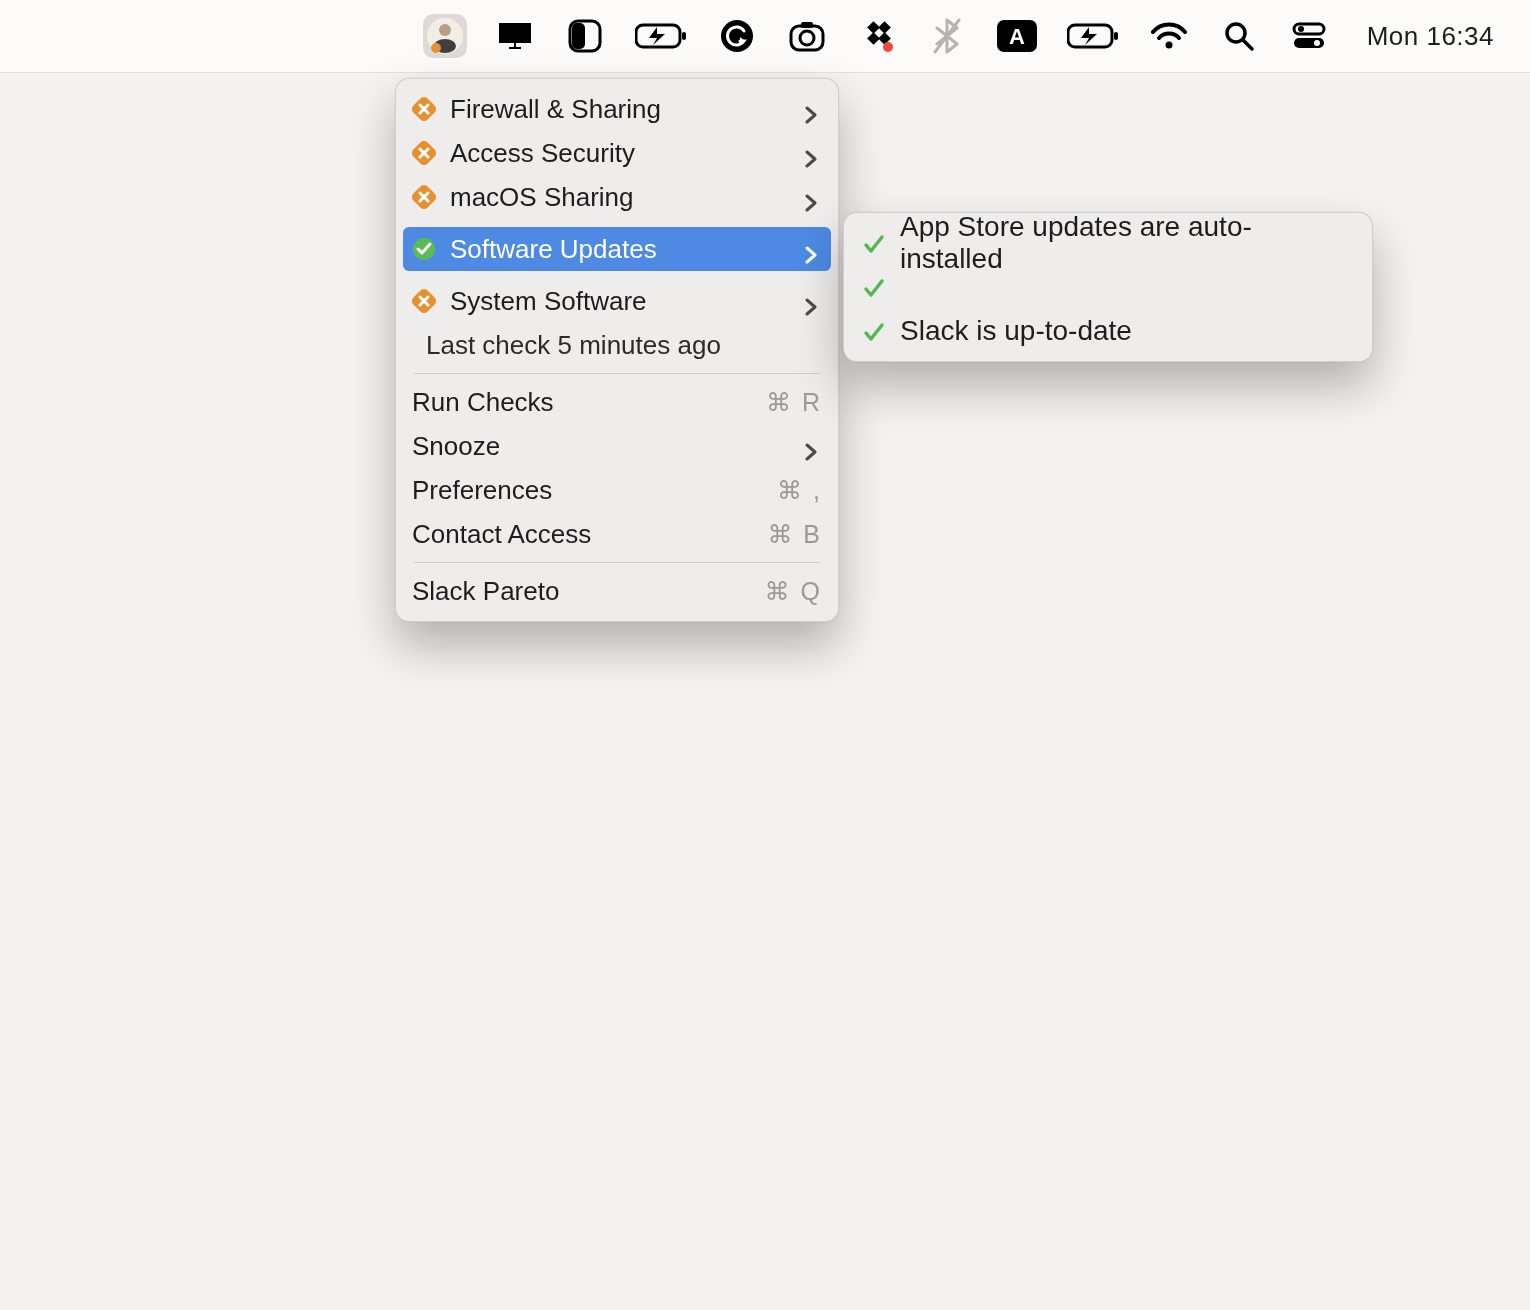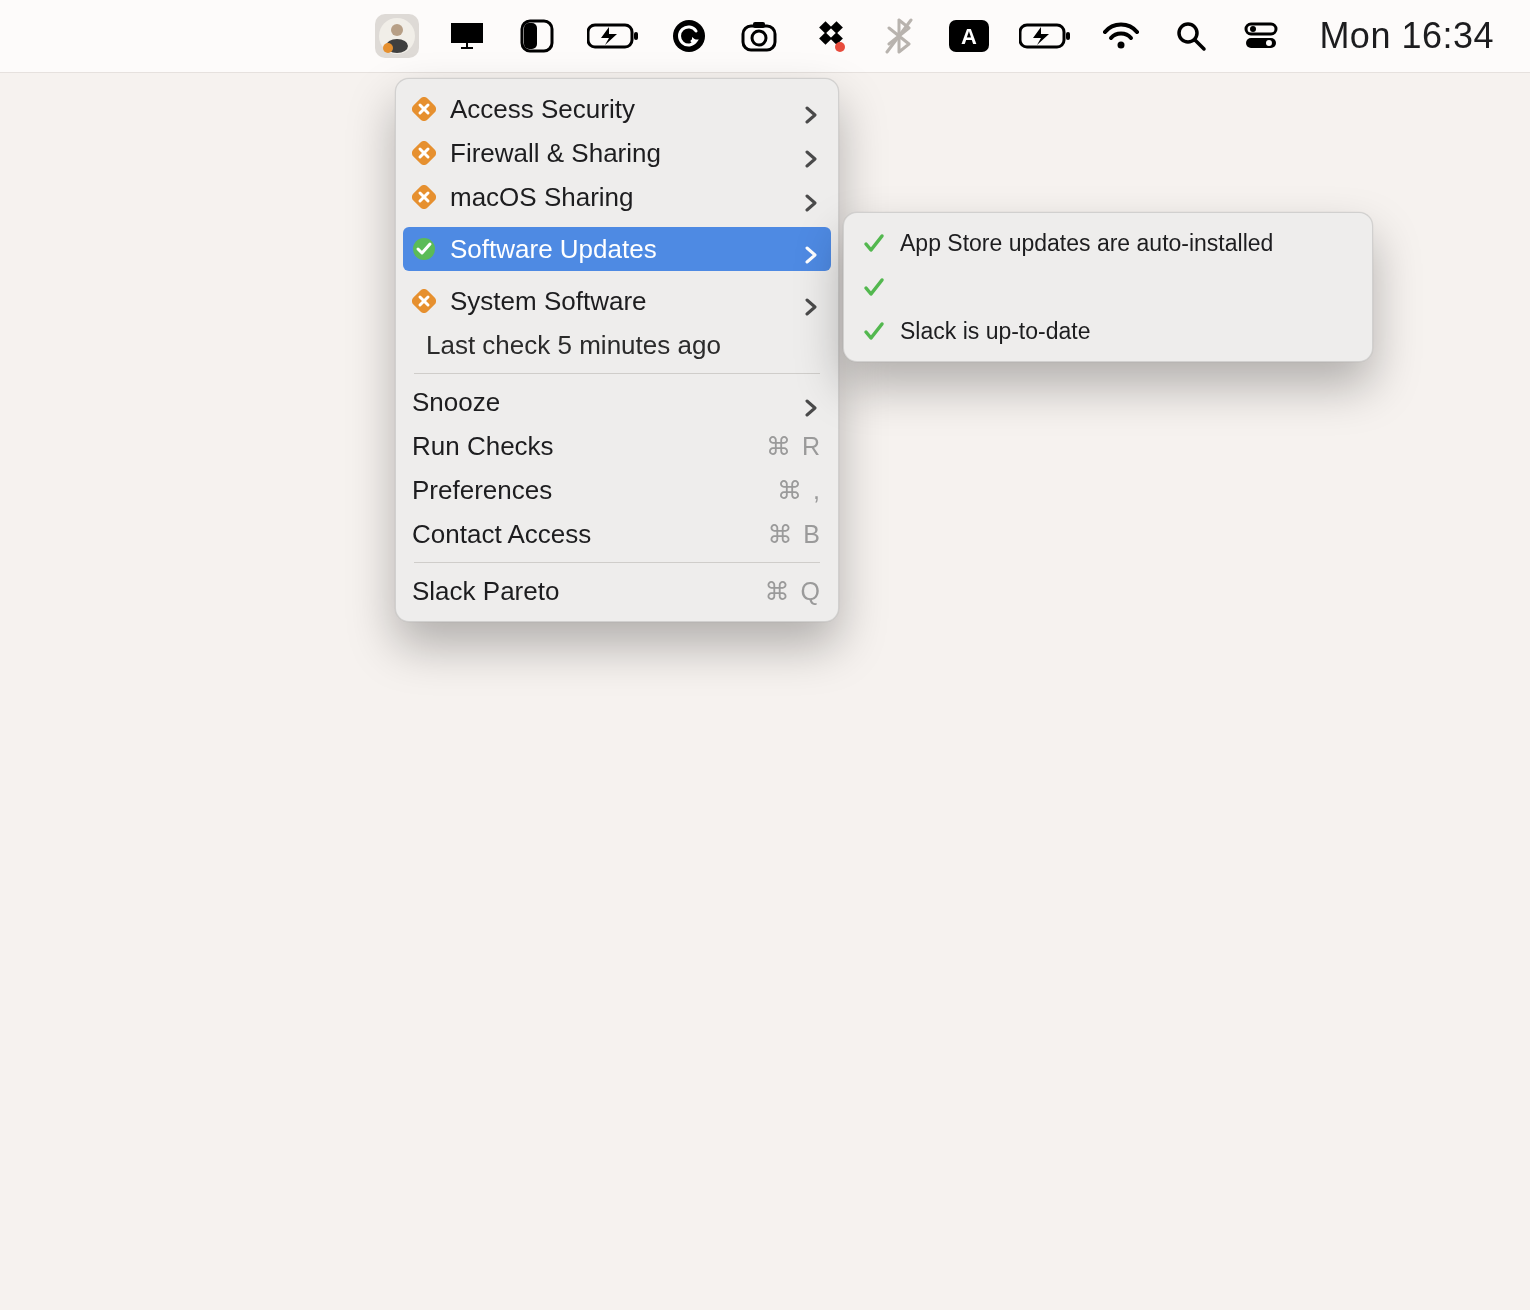--- a/index.html
+++ b/index.html
@@ -36,21 +36,21 @@
     justify-content: center;
     border-radius: 10px;
     position: relative;
   }
   .menubar .mb-item.selected {
     background: #dedad6;
   }
   .menubar .mb-item svg { display: block; }
 
   .mb-clock {
-    font-size: 36px;
+    font-size: 26px;
     letter-spacing: 0.5px;
     white-space: nowrap;
     margin-left: 10px;
   }
 
   
   .menu {
     position: absolute;
     top: 78px;
     left: 395px;
@@ -113,21 +113,21 @@
     border: 1px solid rgba(0,0,0,0.12);
     border-radius: 14px;
     box-shadow: 0 24px 48px rgba(0,0,0,0.28), 0 0 0 0.5px rgba(0,0,0,0.05);
     padding: 8px 0;
   }
   .submenu .sub-row {
     display: flex;
     align-items: center;
     height: 44px;
     padding: 0 22px 0 18px;
-    font-size: 23px;
+    font-size: 28px;
   }
   .submenu .sub-row .check {
     width: 24px;
     height: 24px;
     margin-right: 14px;
     flex-shrink: 0;
   }
 </style>
 </head>
 <body>
@@ -246,37 +246,37 @@
 <div class="menu">
 
   <div class="menu-row">
     <span class="status-badge">
       <svg width="24" height="24" viewBox="0 0 24 24">
           <rect x="2" y="2" width="20" height="20" rx="5" transform="rotate(45 12 12)" fill="#e6902f"></rect>
           <line x1="8" y1="8" x2="16" y2="16" stroke="#fff" stroke-width="3" stroke-linecap="round"></line>
           <line x1="16" y1="8" x2="8" y2="16" stroke="#fff" stroke-width="3" stroke-linecap="round"></line>
         </svg>
     </span>
-    <span class="label">Access Security</span>
+    <span class="label">Firewall &amp; Sharing</span>
     <span class="chev">
       <svg width="14" height="18" viewBox="0 0 14 18">
           <path d="M3 2 L11 9 L3 16" fill="none" stroke="#4a4a4a" stroke-width="3" stroke-linecap="round" stroke-linejoin="round"></path>
         </svg>
     </span>
   </div>
 
   <div class="menu-row">
     <span class="status-badge">
       <svg width="24" height="24" viewBox="0 0 24 24">
           <rect x="2" y="2" width="20" height="20" rx="5" transform="rotate(45 12 12)" fill="#e6902f"></rect>
           <line x1="8" y1="8" x2="16" y2="16" stroke="#fff" stroke-width="3" stroke-linecap="round"></line>
           <line x1="16" y1="8" x2="8" y2="16" stroke="#fff" stroke-width="3" stroke-linecap="round"></line>
         </svg>
     </span>
-    <span class="label">Firewall &amp; Sharing</span>
+    <span class="label">Access Security</span>
     <span class="chev">
       <svg width="14" height="18" viewBox="0 0 14 18">
           <path d="M3 2 L11 9 L3 16" fill="none" stroke="#4a4a4a" stroke-width="3" stroke-linecap="round" stroke-linejoin="round"></path>
         </svg>
     </span>
   </div>
 
   <div class="menu-row">
     <span class="status-badge">
       <svg width="24" height="24" viewBox="0 0 24 24">
@@ -324,31 +324,31 @@
     </span>
   </div>
 
   <div class="menu-row info">
     <span>Last check 5 minutes ago</span>
   </div>
 
   <div class="menu-divider"></div>
 
   <div class="menu-row">
-    <span class="label">Snooze</span>
-    <span class="chev">
-      <svg width="14" height="18" viewBox="0 0 14 18">
-          <path d="M3 2 L11 9 L3 16" fill="none" stroke="#4a4a4a" stroke-width="3" stroke-linecap="round" stroke-linejoin="round"></path>
-        </svg>
-    </span>
-  </div>
-
-  <div class="menu-row">
     <span class="label">Run Checks</span>
     <span class="shortcut">⌘ R</span>
+  </div>
+
+  <div class="menu-row">
+    <span class="label">Snooze</span>
+    <span class="chev">
+      <svg width="14" height="18" viewBox="0 0 14 18">
+          <path d="M3 2 L11 9 L3 16" fill="none" stroke="#4a4a4a" stroke-width="3" stroke-linecap="round" stroke-linejoin="round"></path>
+        </svg>
+    </span>
   </div>
 
   <div class="menu-row">
     <span class="label">Preferences</span>
     <span class="shortcut">⌘ ,</span>
   </div>
 
   <div class="menu-row">
     <span class="label">Contact Access</span>
     <span class="shortcut">⌘ B</span>

